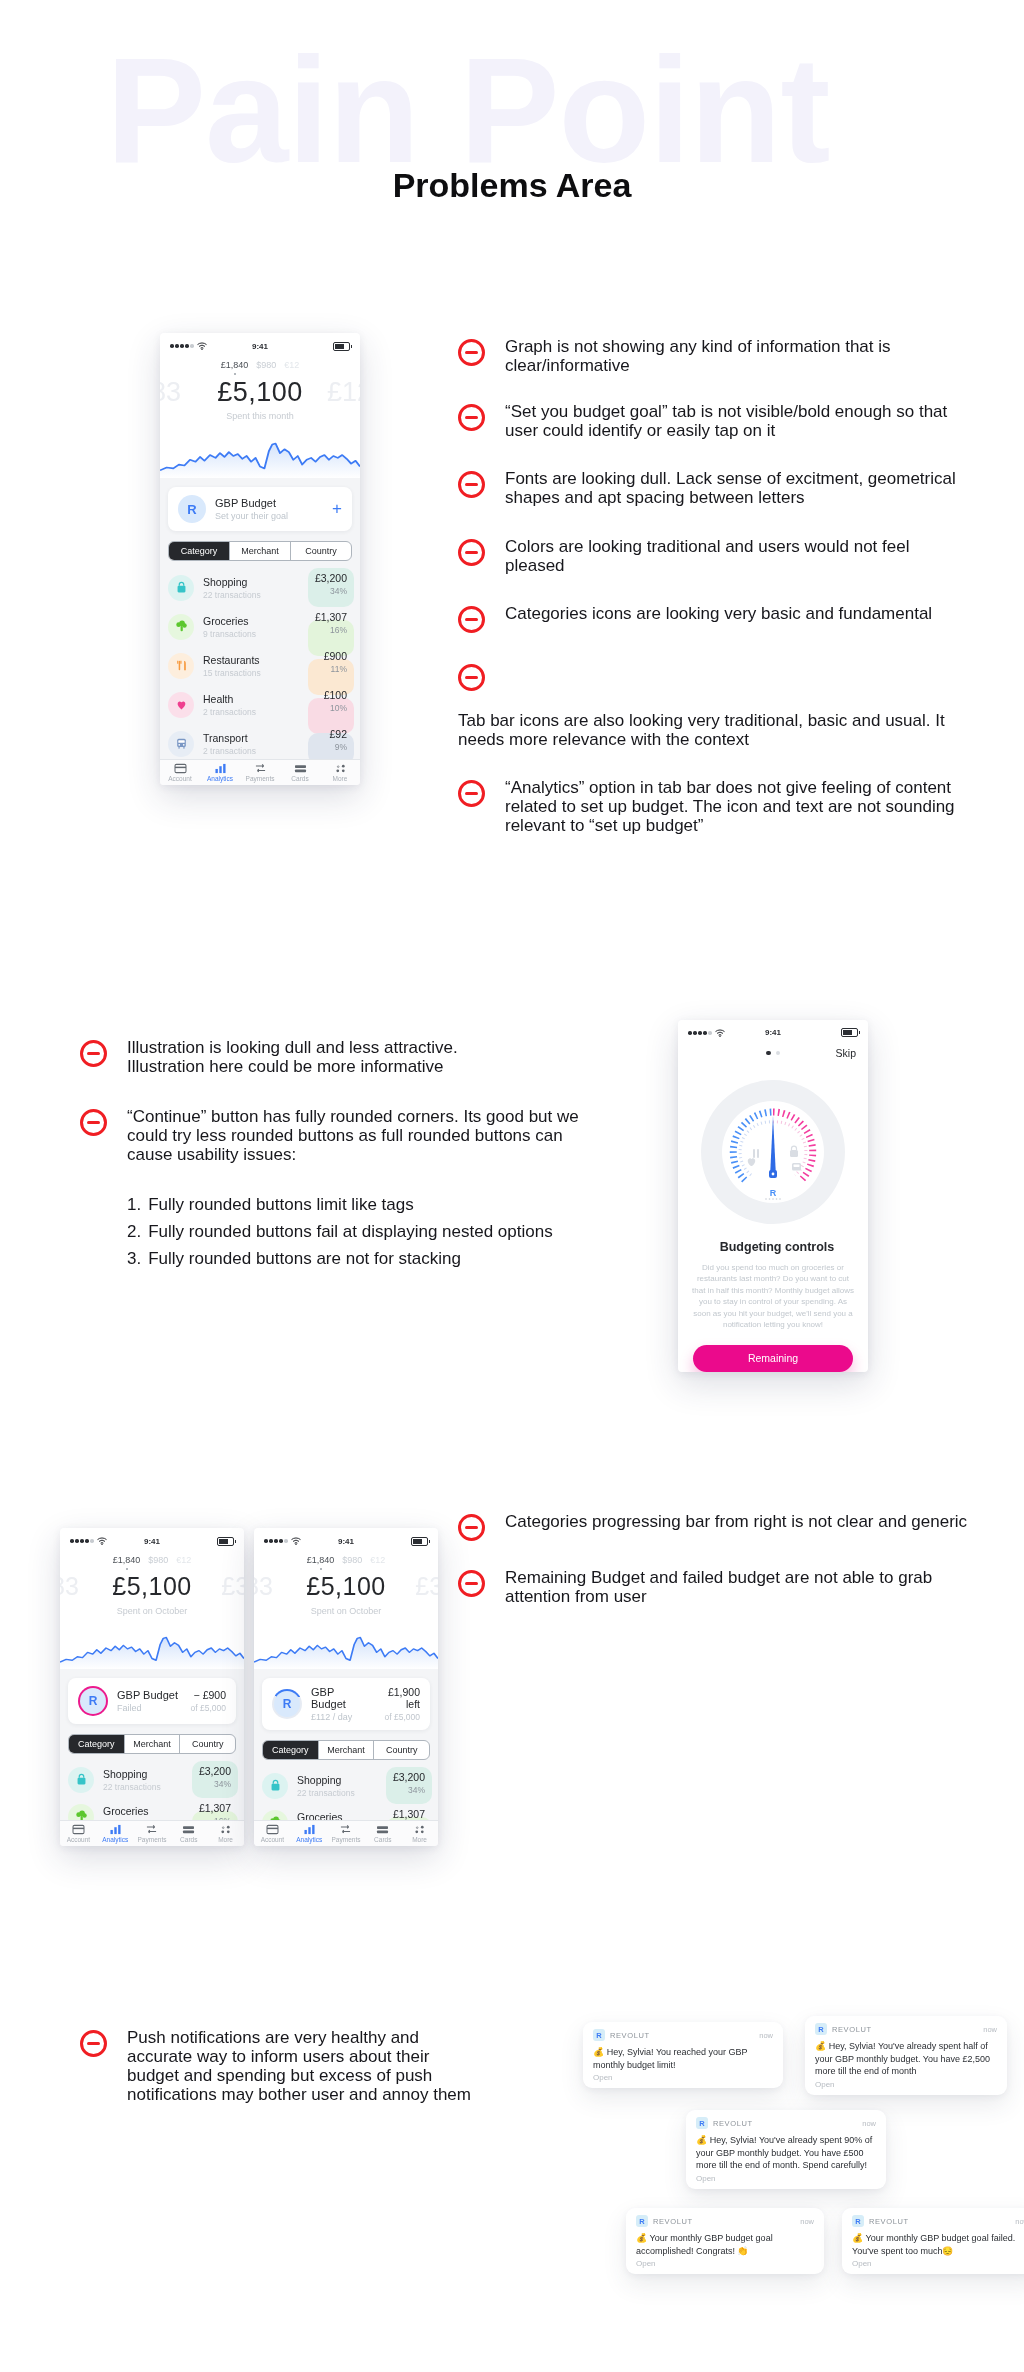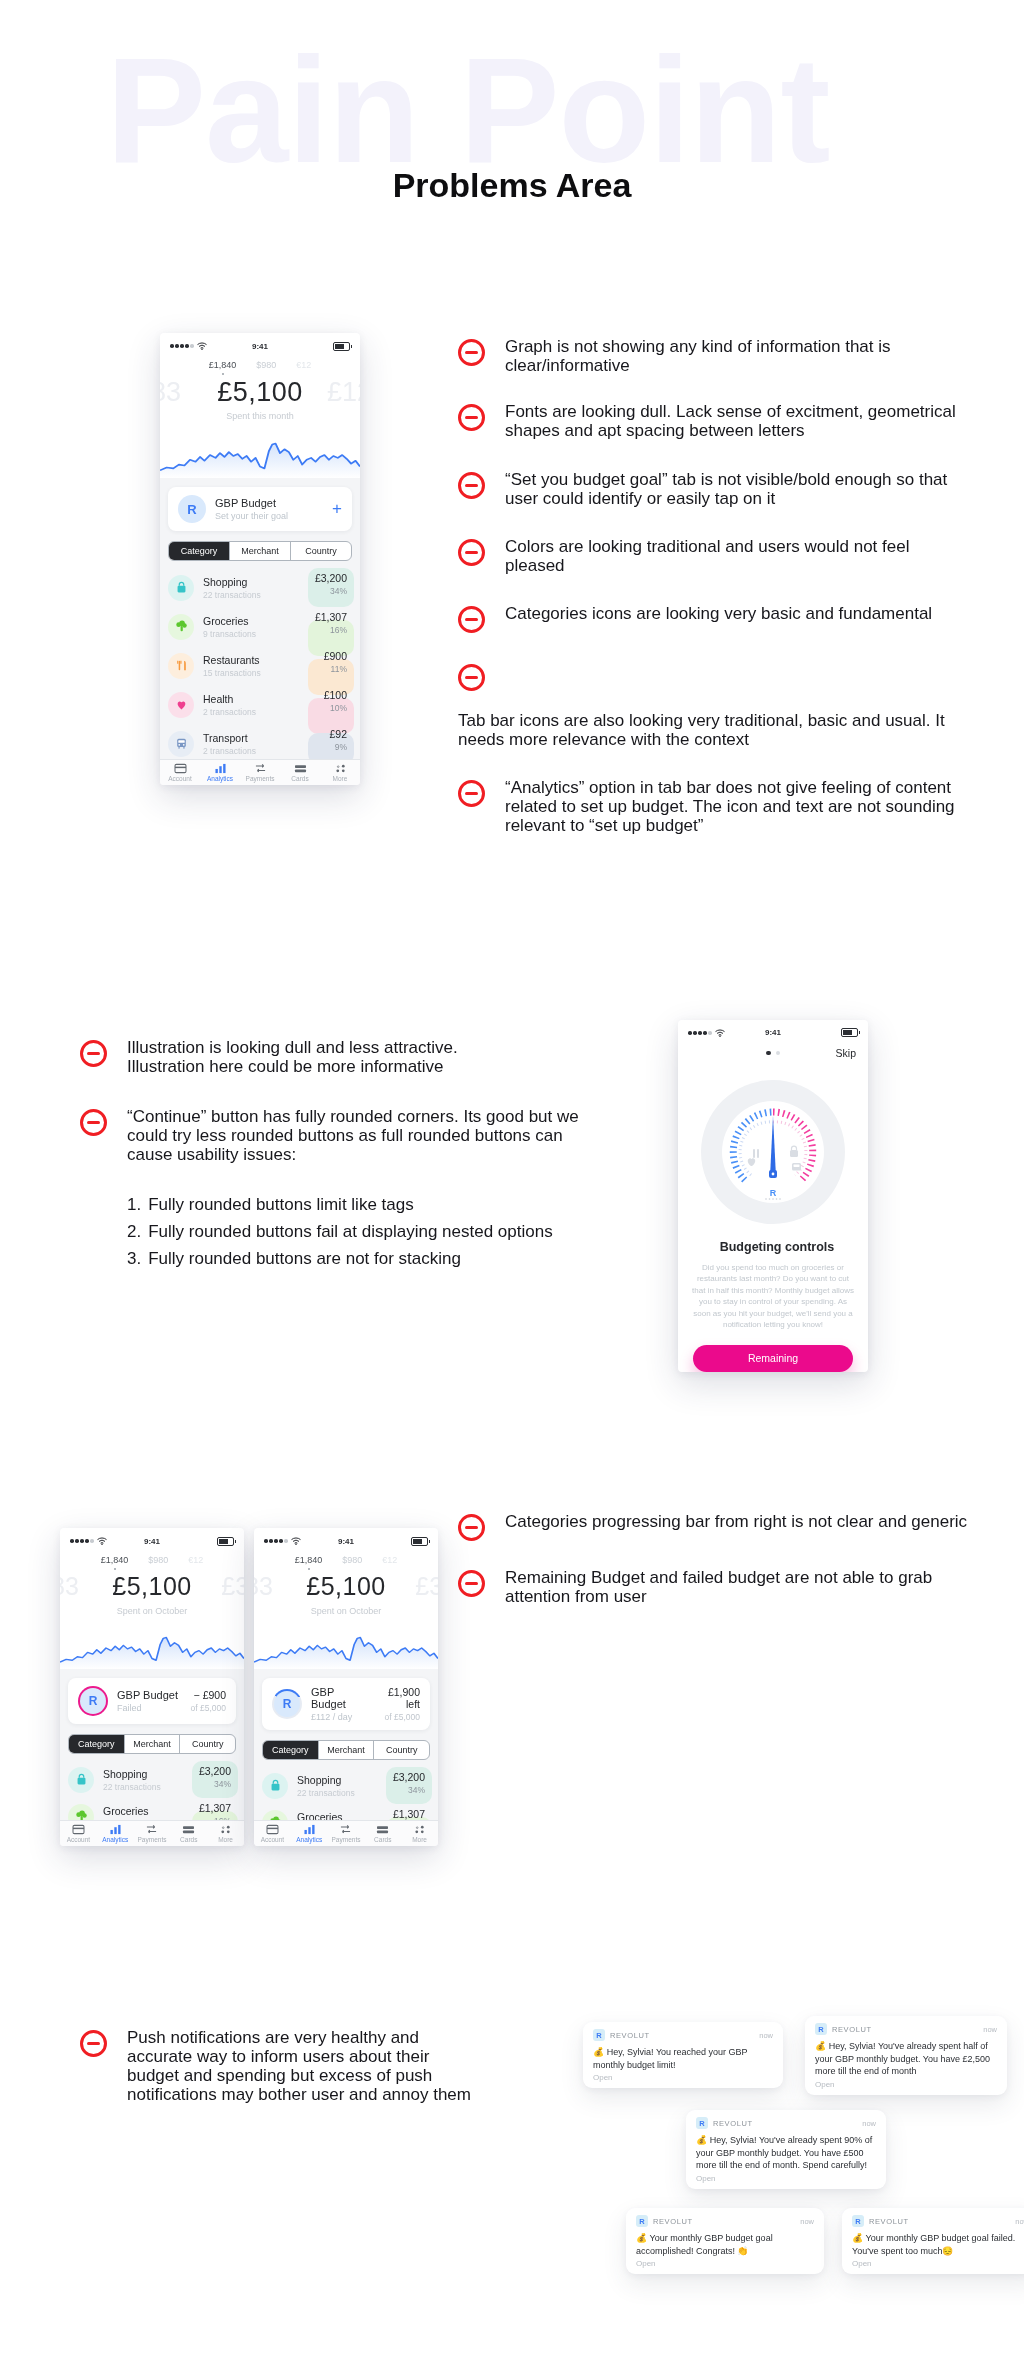--- a/index.html
+++ b/index.html
@@ -33,21 +33,21 @@
   .statusbar{display:flex;align-items:center;margin:8px 10px 0;height:10px;position:relative;font-size:8px;color:#2B2E33;}
   .sig{display:flex;align-items:center;gap:1.5px;}
   .sig i{width:3.5px;height:3.5px;border-radius:50%;background:#2B2E33;}
   .sig i.off{background:#C7CBD0;}
   .wifi{margin-left:3px;display:flex;}
   .time{position:absolute;left:0;right:0;text-align:center;font-weight:700;}
   .batt{margin-left:auto;width:15px;height:7px;border:1px solid #2B2E33;border-radius:2px;position:relative;}
   .batt::before{content:"";position:absolute;left:1px;top:1px;bottom:1px;width:9px;background:#2B2E33;}
   .batt::after{content:"";position:absolute;right:-3px;top:2px;width:1.5px;height:3px;background:#2B2E33;}
   
-  .cur-row{margin-top:9px;display:flex;justify-content:center;gap:20px;font-size:9px;align-items:baseline;}
+  .cur-row{margin-top:9px;display:flex;justify-content:center;gap:8px;font-size:9px;align-items:baseline;}
   .cur-main{color:#4A4F55;position:relative;}
   .cur-main i{position:absolute;left:50%;bottom:-5px;width:2px;height:2px;border-radius:50%;background:#9AA0A7;}
   .cur-2{color:#C9CED4;}
   .cur-3{color:#E3E7EB;}
   .big-row{margin-top:7px;position:relative;text-align:center;height:30px;}
   .big-amt{font-size:27px;color:#26282C;letter-spacing:0.5px;}
   .big-side{position:absolute;top:0;font-size:27px;color:#ECEEF2;}
   .big-l{left:-9px;}
   .big-r{right:-12px;}
   .spent-sub{text-align:center;font-size:9px;color:#C6CBD1;margin-top:4px;}
@@ -315,27 +315,27 @@
       </div>
     </div>
   </div>
 </div>
 
 <div class="abs notes" style="left:458px;top:337px;width:512px;">
   <div class="note" style="margin-bottom:27px;">
     <span class="minus-ic"></span>
     <span class="note-text">Graph is not showing any kind of information that is clear/informative</span>
   </div>
+  <div class="note" style="margin-bottom:29px;">
+    <span class="minus-ic"></span>
+    <span class="note-text">“Set you budget goal” tab is not visible/bold enough so that user could identify or easily tap on it</span>
+  </div>
   <div class="note" style="margin-bottom:30px;">
     <span class="minus-ic"></span>
     <span class="note-text">Fonts are looking dull. Lack sense of excitment, geometrical shapes and apt spacing between letters</span>
-  </div>
-  <div class="note" style="margin-bottom:29px;">
-    <span class="minus-ic"></span>
-    <span class="note-text">“Set you budget goal” tab is not visible/bold enough so that user could identify or easily tap on it</span>
   </div>
   <div class="note" style="margin-bottom:29px;">
     <span class="minus-ic"></span>
     <span class="note-text">Colors are looking traditional and users would not feel pleased</span>
   </div>
   <div class="note" style="margin-bottom:29px;">
     <span class="minus-ic"></span>
     <span class="note-text">Categories icons are looking very basic and fundamental</span>
   </div>
   <div class="note" style="margin-bottom:29px;flex-direction:column;">

